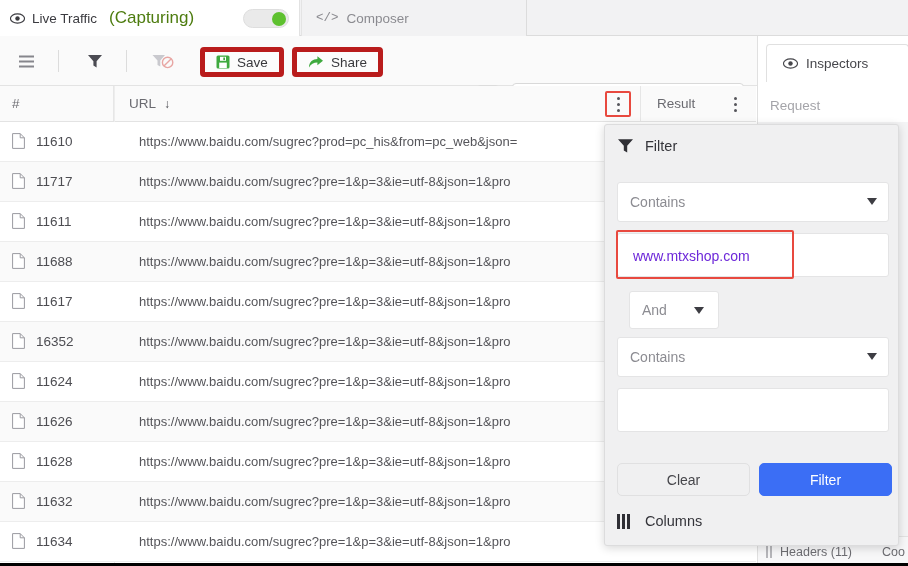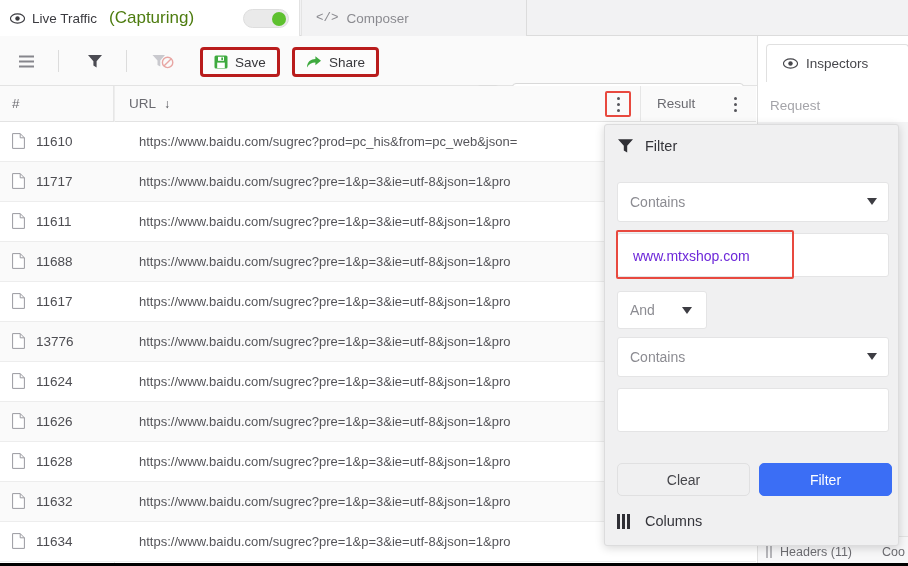--- a/index.html
+++ b/index.html
@@ -93,21 +93,21 @@
   }
   .tb-hamburger { left: 14px; top: 12px; width: 26px; height: 26px; }
   .tb-sep1 { position: absolute; left: 58px; top: 14px; width: 1px; height: 22px; background: #dcdcdc; }
   .tb-funnel { left: 82px; top: 12px; width: 26px; height: 26px; }
   .tb-sep2 { position: absolute; left: 126px; top: 14px; width: 1px; height: 22px; background: #dcdcdc; }
   .tb-funnel-off { left: 148px; top: 12px; width: 30px; height: 26px; }
   .btn-box {
     position: absolute;
     height: 30px;
     display: flex; align-items: center;
-    border: 3px solid #b91c1c;
+    border: 5px solid #b91c1c;
     border-radius: 4px;
     background: #fcfcfc;
     font-size: 13.5px;
     color: #39393d;
     padding: 0 11px;
     box-sizing: border-box;
   }
   .btn-save { left: 200px; top: 11px; }
   .btn-share { left: 292px; top: 11px; }
   .btn-box .bi { margin-right: 7px; display: flex; align-items: center; }
@@ -346,21 +346,21 @@
     position: absolute;
     left: 11px; top: 105px;
     width: 178px; height: 49px;
     border: 2px solid #e8493f;
     border-radius: 2px;
     box-sizing: border-box;
     pointer-events: none;
   }
   .fp-andbox {
     position: absolute;
-    left: 12px; top: 166px;
+    left: 24px; top: 166px;
     width: 90px; height: 38px;
     background: #ffffff;
     border: 1px solid #e4e4e5;
     border-radius: 3px;
     display: flex; align-items: center;
     padding-left: 12px;
     font-size: 14px;
     color: #8c8c92;
     box-sizing: border-box;
   }
@@ -561,21 +561,21 @@
             <path d="M8.2 0.6 L8.2 4.8 L12.4 4.8" fill="none" stroke="#9a9aa0" stroke-width="1"></path>
           </svg></span>
         <span class="row-id">11617</span>
         <span class="row-url">https://www.baidu.com/sugrec?pre=1&amp;p=3&amp;ie=utf-8&amp;json=1&amp;pro</span>
       </div>
       <div class="row alt">
         <span class="row-doc-icon"><svg width="13" height="16" viewBox="0 0 13 16">
             <path d="M0.6 0.6 L8.2 0.6 L12.4 4.8 L12.4 15.4 L0.6 15.4 Z" fill="#ffffff" stroke="#9a9aa0" stroke-width="1"></path>
             <path d="M8.2 0.6 L8.2 4.8 L12.4 4.8" fill="none" stroke="#9a9aa0" stroke-width="1"></path>
           </svg></span>
-        <span class="row-id">13776</span>
+        <span class="row-id">16352</span>
         <span class="row-url">https://www.baidu.com/sugrec?pre=1&amp;p=3&amp;ie=utf-8&amp;json=1&amp;pro</span>
       </div>
       <div class="row white">
         <span class="row-doc-icon"><svg width="13" height="16" viewBox="0 0 13 16">
             <path d="M0.6 0.6 L8.2 0.6 L12.4 4.8 L12.4 15.4 L0.6 15.4 Z" fill="#ffffff" stroke="#9a9aa0" stroke-width="1"></path>
             <path d="M8.2 0.6 L8.2 4.8 L12.4 4.8" fill="none" stroke="#9a9aa0" stroke-width="1"></path>
           </svg></span>
         <span class="row-id">11624</span>
         <span class="row-url">https://www.baidu.com/sugrec?pre=1&amp;p=3&amp;ie=utf-8&amp;json=1&amp;pro</span>
       </div>

